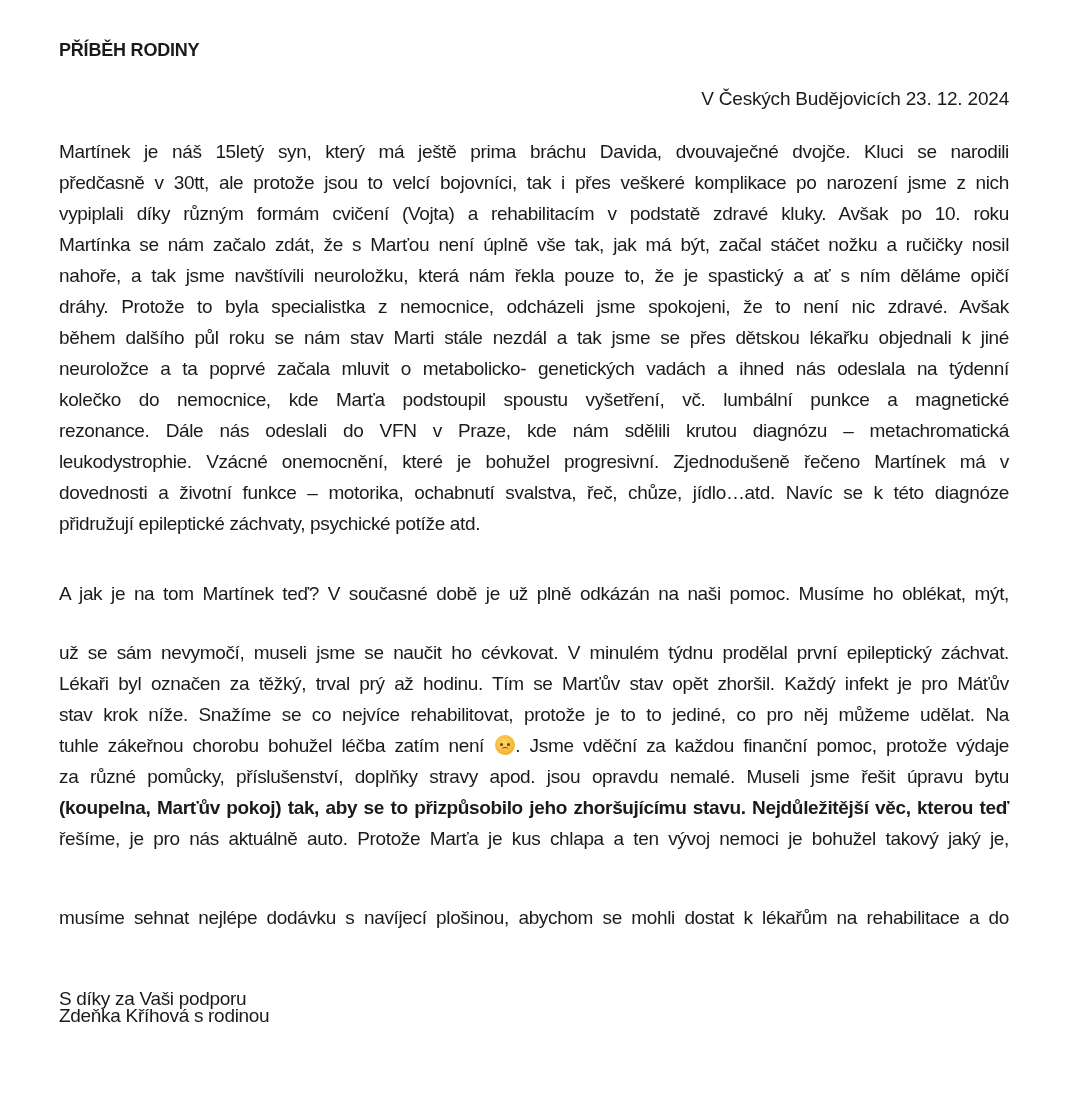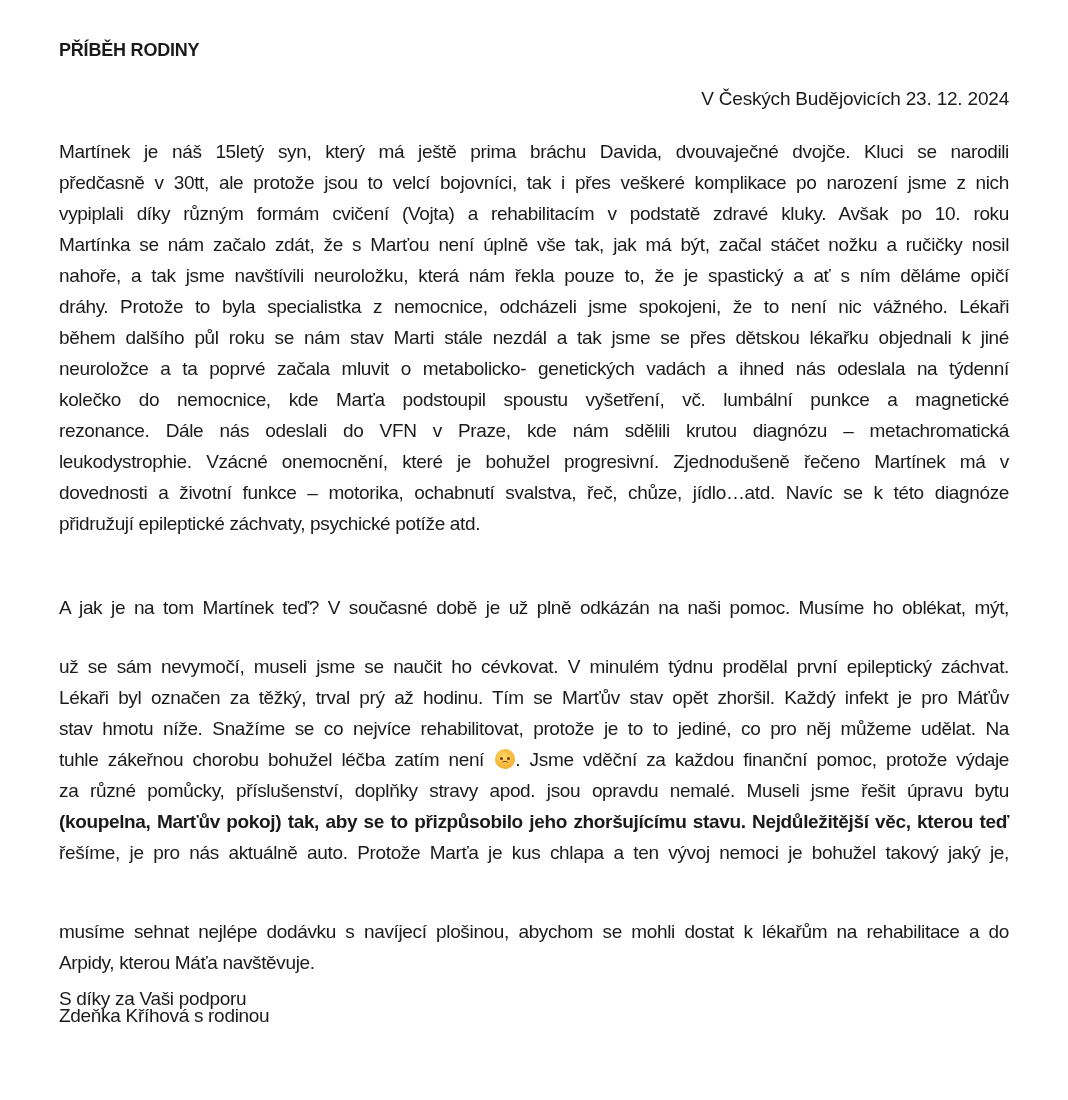--- a/index.html
+++ b/index.html
@@ -18,21 +18,21 @@
     font-size: 19px; letter-spacing: -0.2px;
   }
   .para { position: absolute; left: 0; width: 950px; }
   .line {
     height: 31px; line-height: 31px; font-size: 19px;
     text-align: justify; text-align-last: justify; white-space: nowrap;
     letter-spacing: -0.35px;
   }
   .line.last { text-align-last: left; }
   .p1 { top: 136px; }
-  .p2 { top: 592px; }
+  .p2 { top: 578px; }
   .closing { position: absolute; left: 0; font-size: 19px; letter-spacing: -0.3px; }
   .c1 { top: 956px; margin-top: 32px; }
   .c2 { top: 1005px; }
   .emoji {
     display: inline-block; width: 20px; height: 20px; border-radius: 50%;
     background: radial-gradient(circle at 45% 40%, #ffd766 0%, #f5b133 70%, #e39a22 100%);
     vertical-align: -3px; position: relative; margin-left: 2px;
   }
   .emoji::before, .emoji::after {
     content: ""; position: absolute; top: 8px; width: 3px; height: 3px;
@@ -51,38 +51,37 @@
 <div class="page">
   <div class="title">PŘÍBĚH RODINY</div>
   <div class="dateline">V Českých Budějovicích 23. 12. 2024</div>
 
   <div class="para p1">
     <div class="line" style="white-space: normal;">Martínek je náš 15letý syn, který má ještě prima bráchu Davida, dvouvaječné dvojče. Kluci se narodili</div>
     <div class="line" style="white-space: normal;">předčasně v 30tt, ale protože jsou to velcí bojovníci, tak i přes veškeré komplikace po narození jsme z nich</div>
     <div class="line" style="white-space: normal;">vypiplali díky různým formám cvičení (Vojta) a rehabilitacím v podstatě zdravé kluky. Avšak po 10. roku</div>
     <div class="line" style="white-space: normal;">Martínka se nám začalo zdát, že s Marťou není úplně vše tak, jak má být, začal stáčet nožku a ručičky nosil</div>
     <div class="line" style="white-space: normal;">nahoře, a tak jsme navštívili neuroložku, která nám řekla pouze to, že je spastický a ať s ním děláme opičí</div>
-    <div class="line" style="white-space: normal;">dráhy. Protože to byla specialistka z nemocnice, odcházeli jsme spokojeni, že to není nic vážného. Lékaři</div>
+    <div class="line" style="white-space: normal;">dráhy. Protože to byla specialistka z nemocnice, odcházeli jsme spokojeni, že to není nic zdravé. Avšak</div>
     <div class="line" style="white-space: normal;">během dalšího půl roku se nám stav Marti stále nezdál a tak jsme se přes dětskou lékařku objednali k jiné</div>
     <div class="line" style="white-space: normal;">neuroložce a ta poprvé začala mluvit o metabolicko- genetických vadách a ihned nás odeslala na týdenní</div>
     <div class="line" style="white-space: normal;">kolečko do nemocnice, kde Marťa podstoupil spoustu vyšetření, vč. lumbální punkce a magnetické</div>
     <div class="line" style="white-space: normal;">rezonance. Dále nás odeslali do VFN v Praze, kde nám sdělili krutou diagnózu – metachromatická</div>
     <div class="line" style="white-space: normal;">leukodystrophie. Vzácné onemocnění, které je bohužel progresivní. Zjednodušeně řečeno Martínek má v</div>
     <div class="line" style="white-space: normal;">dovednosti a životní funkce – motorika, ochabnutí svalstva, řeč, chůze, jídlo…atd. Navíc se k této diagnóze</div>
     <div class="line last" style="white-space: normal;">přidružují epileptické záchvaty, psychické potíže atd.</div>
   </div>
 
   <div class="para p2">
     <div class="line" style="white-space: normal;">A jak je na tom Martínek teď? V současné době je už plně odkázán na naši pomoc. Musíme ho oblékat, mýt,</div>
     <div class="line" style="white-space: normal; margin-top: 28px;">už se sám nevymočí, museli jsme se naučit ho cévkovat. V minulém týdnu prodělal první epileptický záchvat.</div>
     <div class="line" style="white-space: normal;">Lékaři byl označen za těžký, trval prý až hodinu. Tím se Marťův stav opět zhoršil. Každý infekt je pro Máťův</div>
-    <div class="line" style="white-space: normal;">stav hmotu níže. Snažíme se co nejvíce rehabilitovat, protože je to to jediné, co pro něj můžeme udělat. Na</div>
+    <div class="line" style="white-space: normal;">stav krok níže. Snažíme se co nejvíce rehabilitovat, protože je to to jediné, co pro něj můžeme udělat. Na</div>
     <div class="line" style="white-space: normal;"><span>tuhle zákeřnou chorobu bohužel léčba zatím není</span> <span class="emoji"><span class="mouth"></span></span><span>. Jsme vděční za každou finanční pomoc, protože výdaje</span></div>
     <div class="line" style="white-space: normal;">za různé pomůcky, příslušenství, doplňky stravy apod. jsou opravdu nemalé. Museli jsme řešit úpravu bytu</div>
     <div class="line" style="white-space: normal; font-weight: bold;">(koupelna, Marťův pokoj) tak, aby se to přizpůsobilo jeho zhoršujícímu stavu. Nejdůležitější věc, kterou teď</div>
     <div class="line" style="white-space: normal;">řešíme, je pro nás aktuálně auto. Protože Marťa je kus chlapa a ten vývoj nemoci je bohužel takový jaký je,</div>
     <div class="line" style="white-space: normal; margin-top: 48px;">musíme sehnat nejlépe dodávku s navíjecí plošinou, abychom se mohli dostat k lékařům na rehabilitace a do</div>
-    <div class="line last" style="white-space: normal;">Arpidy, kterou Máťa navštěvuje.</div>
   </div>
 
   <div class="closing c1">S díky za Vaši podporu</div>
   <div class="closing c2">Zdeňka Kříhová s rodinou</div>
 </div>
 
 </body></html>

